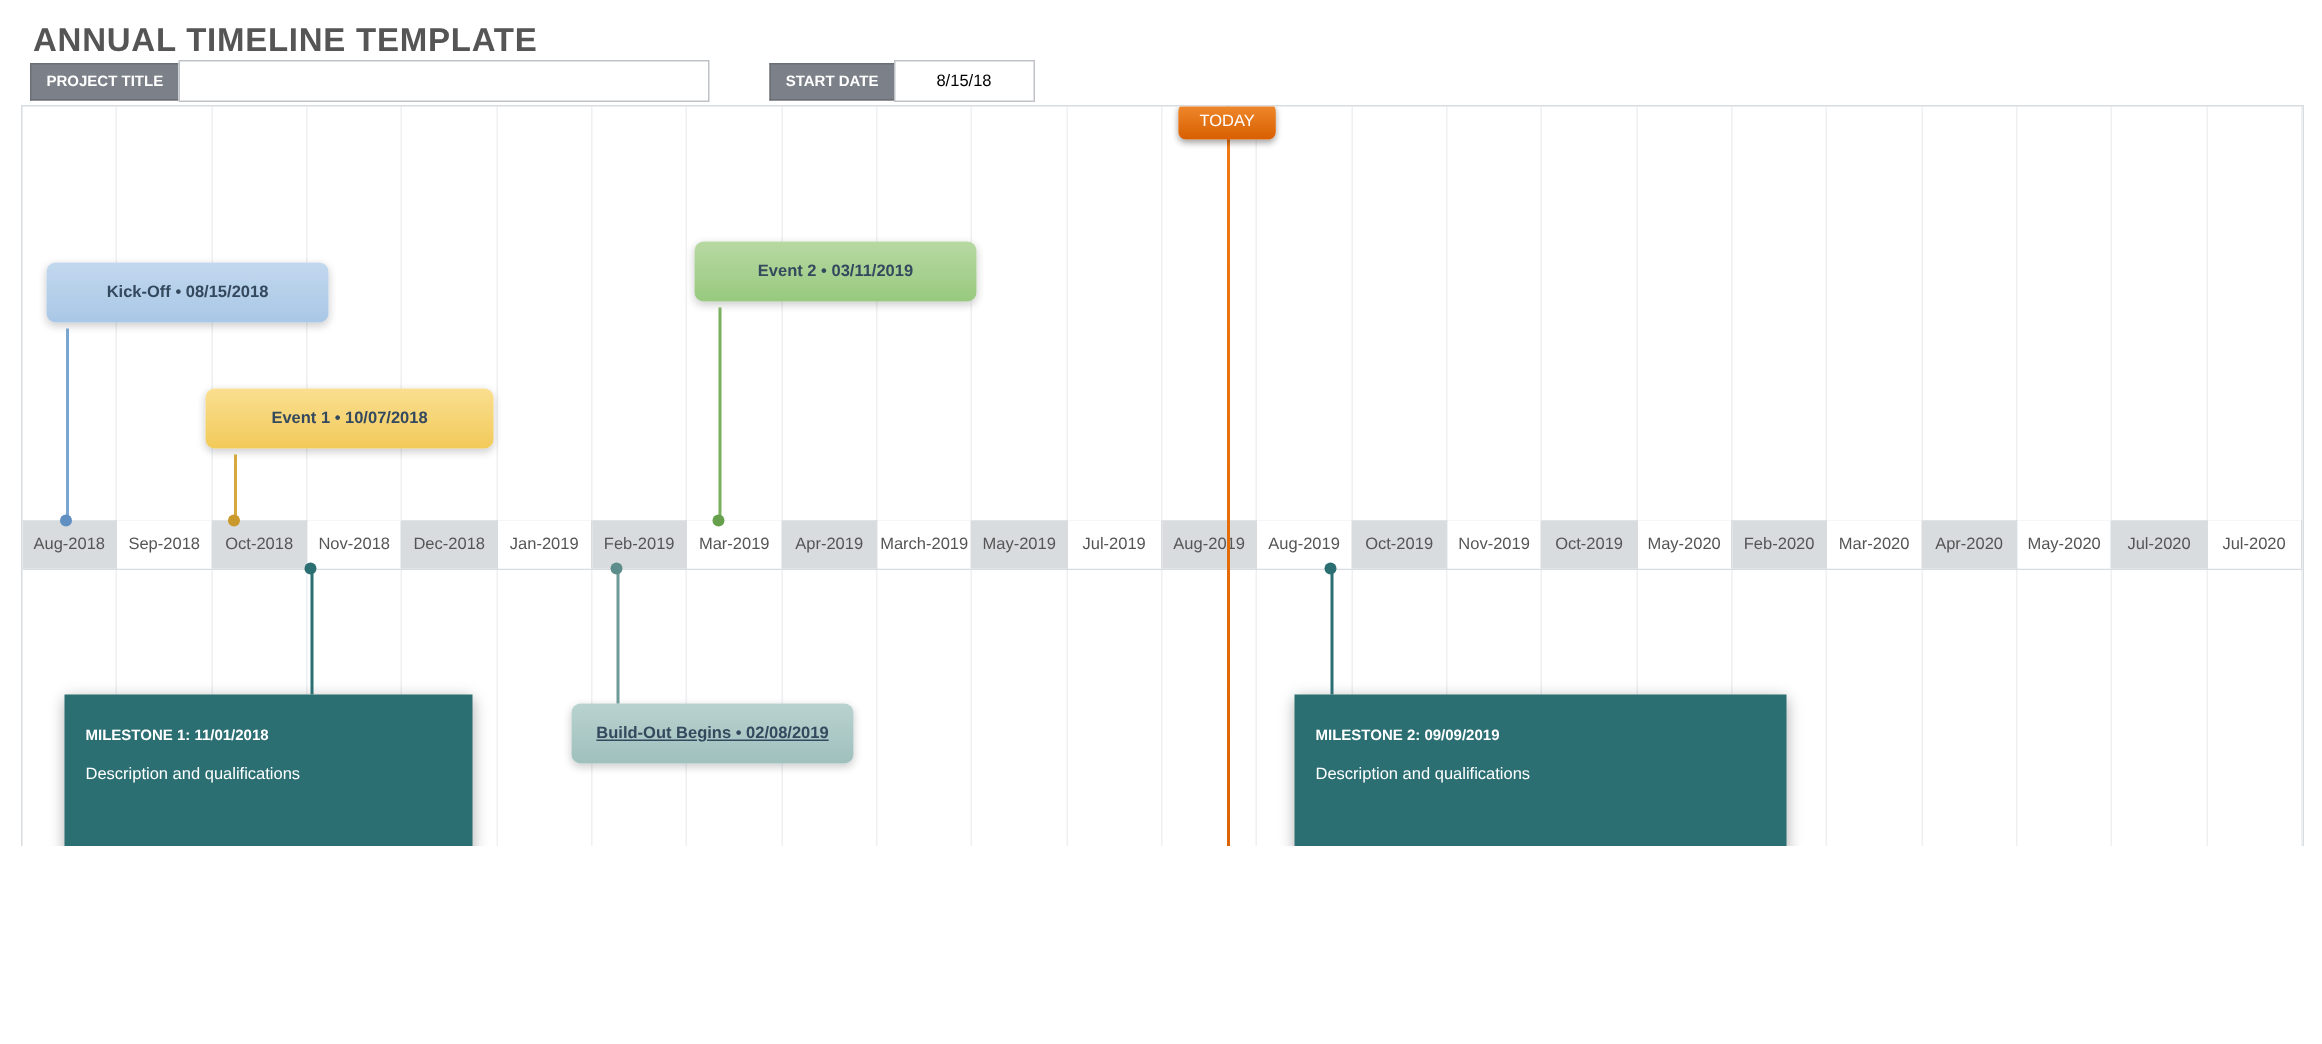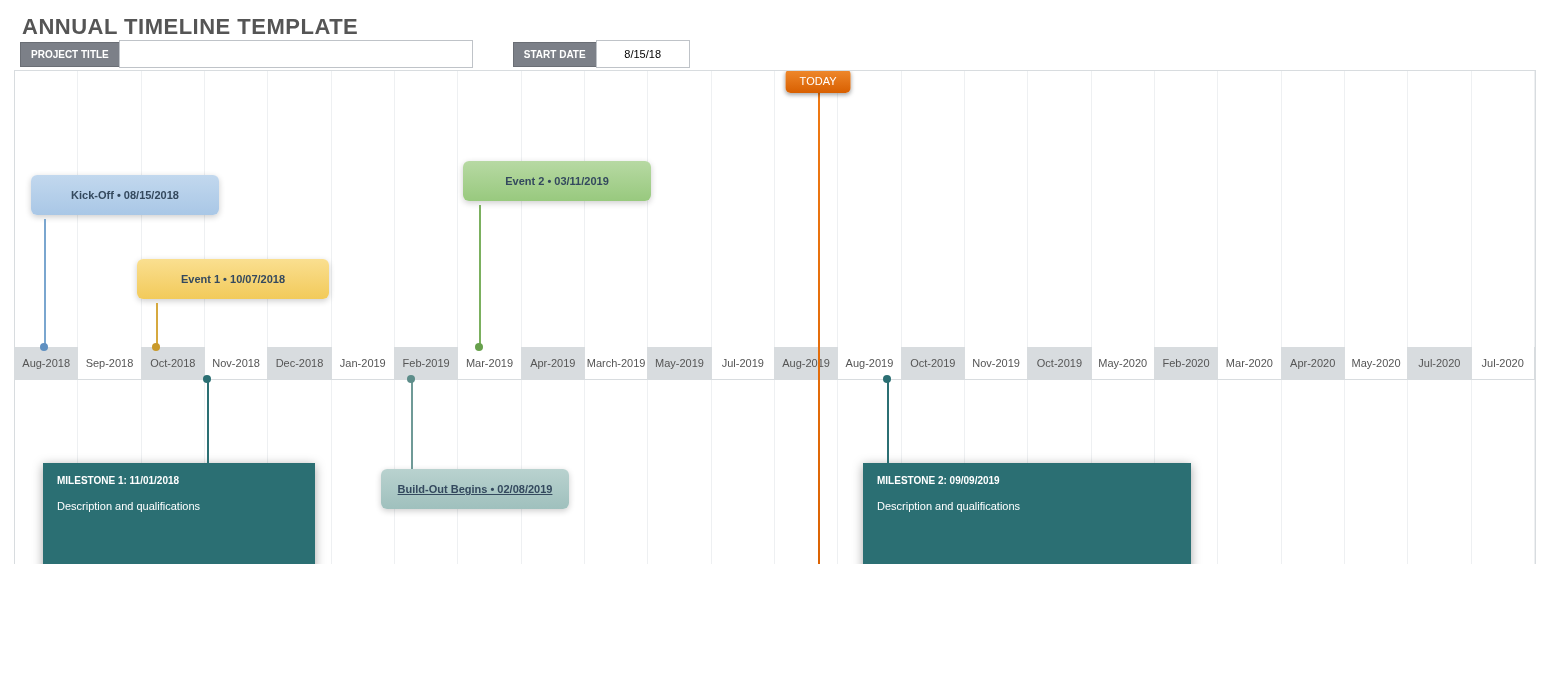--- a/index.html
+++ b/index.html
@@ -32,21 +32,21 @@
 .blue .dot{background:#5f90c1}
 .yellow{background:linear-gradient(#fadf90,#f2ca5a)}
 .yellow .hl{border-left:2px solid #d6a93f}
 .yellow .dot{background:#c99a2b}
 .green{background:linear-gradient(#b7d9a3,#98c97e)}
 .green .hl{border-left:2px solid #7bb05f}
 .green .dot{background:#67a04c}
 .teal-lt{background:linear-gradient(#b9d2cf,#9fc0bd)}
 .teal-lt .hl{border-left:2px solid #6f9a97}
 .teal-lt .dot{background:#5d8d8a}
-.ms{position:absolute;background:#2b6f73;color:#fff;padding:12px 14px;box-shadow:0 2px 10px rgba(0,0,0,.35)}
+.ms{position:absolute;background:#2b6f73;color:#fff;padding:22px 14px;box-shadow:0 2px 10px rgba(0,0,0,.35)}
 .ms .hd{font-size:10px;font-weight:700;margin-bottom:14px}
 .ms .bd{font-size:11px}
 .ms .hl{position:absolute;width:0;border-left:2px solid #2b6f73}
 .ms .dot{position:absolute;width:8px;height:8px;border-radius:50%;background:#2b6f73}
 </style>
 </head>
 <body>
 
 <div class="page">
   <div class="title-row"><span class="title">ANNUAL TIMELINE TEMPLATE</span></div>

